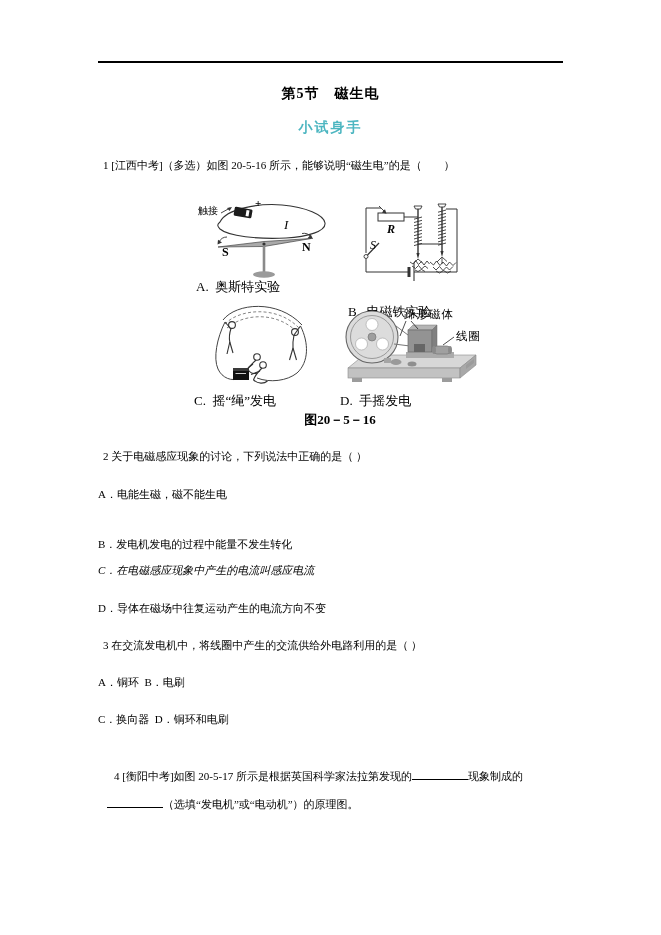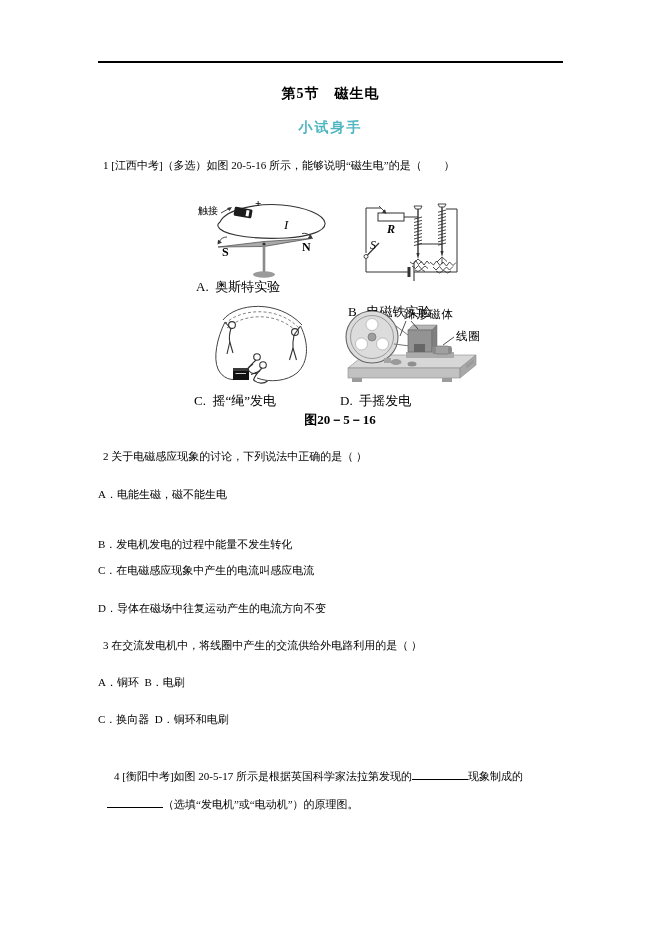--- a/index.html
+++ b/index.html
@@ -181,21 +181,21 @@
   </svg>
 
   <div class="abs fig-label" style="left:194px;width:150px;top:392px;">C.  摇“绳”发电</div>
   <div class="abs fig-label" style="left:340px;width:148px;top:392px;">D.  手摇发电</div>
 
   <div class="abs fig-caption">图20－5－16</div>
 
   <div class="abs body-text q" style="top:448px;">2 关于电磁感应现象的讨论，下列说法中正确的是（ ）</div>
   <div class="abs body-text opt" style="top:486px;">A．电能生磁，磁不能生电</div>
   <div class="abs body-text opt" style="top:524px;margin-top:12px;">B．发电机发电的过程中能量不发生转化</div>
-  <div class="abs body-text opt" style="top:562px;">C．在电磁感应现象中产生的电流叫感应电流</div>
+  <div class="abs body-text opt" style="top:562px;font-style:italic;">C．在电磁感应现象中产生的电流叫感应电流</div>
   <div class="abs body-text opt" style="top:600px;">D．导体在磁场中往复运动产生的电流方向不变</div>
 
   <div class="abs body-text q" style="top:637px;">3 在交流发电机中，将线圈中产生的交流供给外电路利用的是（ ）</div>
   <div class="abs body-text opt" style="top:674px;">A．铜环  B．电刷</div>
   <div class="abs body-text opt" style="top:711px;">C．换向器  D．铜环和电刷</div>
 
   <div class="abs body-text" style="left:103px;top:748px;">
     <span>4 [衡阳中考]如图 20-5-17 所示是根据英国科学家法拉第发现的</span><span class="blank"></span><span>现象制成的</span>
   </div>
   <div class="abs body-text" style="left:96px;top:776px;">

